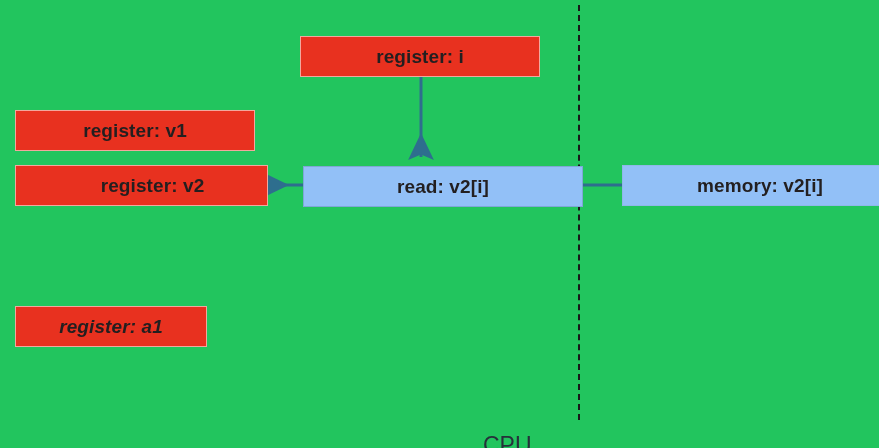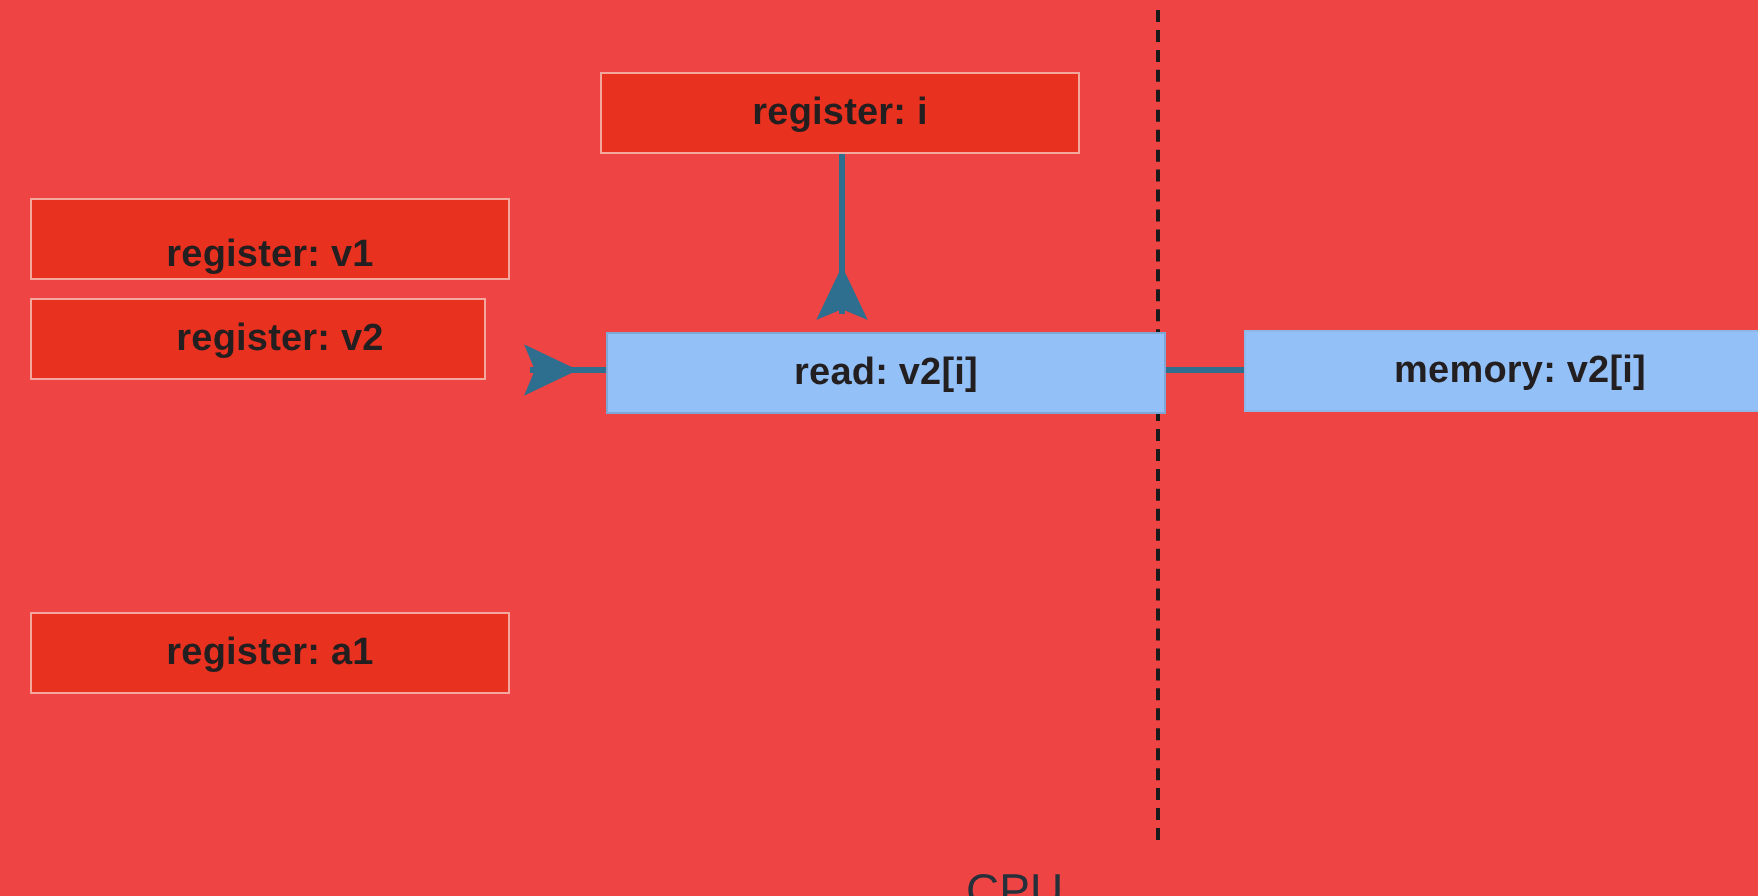--- a/index.html
+++ b/index.html
@@ -63,47 +63,47 @@
     top: 0;
     width: 879px;
     height: 448px;
     pointer-events: none;
     overflow: visible;
   }
 </style>
 </head>
 <body>
 
-<div id="diagram" style="width: 879px; height: 448px; background: #ef4444;">
+<div id="diagram" style="width: 879px; height: 448px; background: #22c55e;">
 
   <div class="divider" style="left: 578px; top: 5px; height: 415px; border-left-color: rgb(26, 26, 26);"></div>
 
   <svg class="arrows">
     <defs>
       <marker id="ah" markerWidth="9" markerHeight="9" refX="8" refY="4.5" orient="auto" markerUnits="strokeWidth">
         <path d="M0,4.5 L9,0.2 L7.2,4.5 L9,8.8 Z" fill="#2e6e8e"></path>
       </marker>
     </defs>
     <g id="arrow-group">
         <line x1="421" y1="77" x2="421" y2="157" stroke="#2e6e8e" stroke-width="3" marker-end="url(#ah)"></line>
         <line x1="622" y1="185" x2="552" y2="185" stroke="#2e6e8e" stroke-width="3" marker-end="url(#ah)"></line>
         <line x1="303" y1="185" x2="265" y2="185" stroke="#2e6e8e" stroke-width="3" marker-end="url(#ah)"></line>
       </g>
   </svg>
 
   <div class="node red" style="left: 300px; top: 36px; width: 240px; height: 41px; background: rgb(232, 49, 31); border-color: rgb(243, 167, 158); color: rgb(35, 31, 32);">
     <span>register: i</span>
   </div>
-  <div class="node red" style="left: 15px; top: 99px; width: 240px; height: 41px; background: rgb(232, 49, 31); border-color: rgb(243, 167, 158); color: rgb(35, 31, 32); align-items: flex-end;">
+  <div class="node red" style="left: 15px; top: 110px; width: 240px; height: 41px; background: rgb(232, 49, 31); border-color: rgb(243, 167, 158); color: rgb(35, 31, 32);">
     <span>register: v1</span>
   </div>
-  <div class="node red" style="left: 15px; top: 149px; width: 228px; height: 41px; background: rgb(232, 49, 31); border-color: rgb(243, 167, 158); color: rgb(35, 31, 32); padding-left: 22px;">
+  <div class="node red" style="left: 15px; top: 165px; width: 253px; height: 41px; background: rgb(232, 49, 31); border-color: rgb(243, 167, 158); color: rgb(35, 31, 32); padding-left: 22px;">
     <span>register: v2</span>
   </div>
-  <div class="node red" style="left: 15px; top: 306px; width: 240px; height: 41px; background: rgb(232, 49, 31); border-color: rgb(243, 167, 158); color: rgb(35, 31, 32);">
+  <div class="node red" style="left: 15px; top: 306px; width: 192px; height: 41px; background: rgb(232, 49, 31); border-color: rgb(243, 167, 158); color: rgb(35, 31, 32); font-style: italic;">
     <span>register: a1</span>
   </div>
   <div class="node blue op" style="left: 303px; top: 166px; width: 280px; height: 41px; background: rgb(146, 192, 247); border-color: rgb(126, 167, 214); color: rgb(35, 31, 32);">
     <span>read: v2[i]</span>
   </div>
   <div class="node blue" style="left: 622px; top: 165px; width: 276px; height: 41px; background: rgb(146, 192, 247); border-color: rgb(143, 184, 232); color: rgb(35, 31, 32);">
     <span>memory: v2[i]</span>
   </div>
 
   <div class="zone-label" style="left: 483px; top: 384px; color: rgb(38, 48, 58);">CPU</div>

